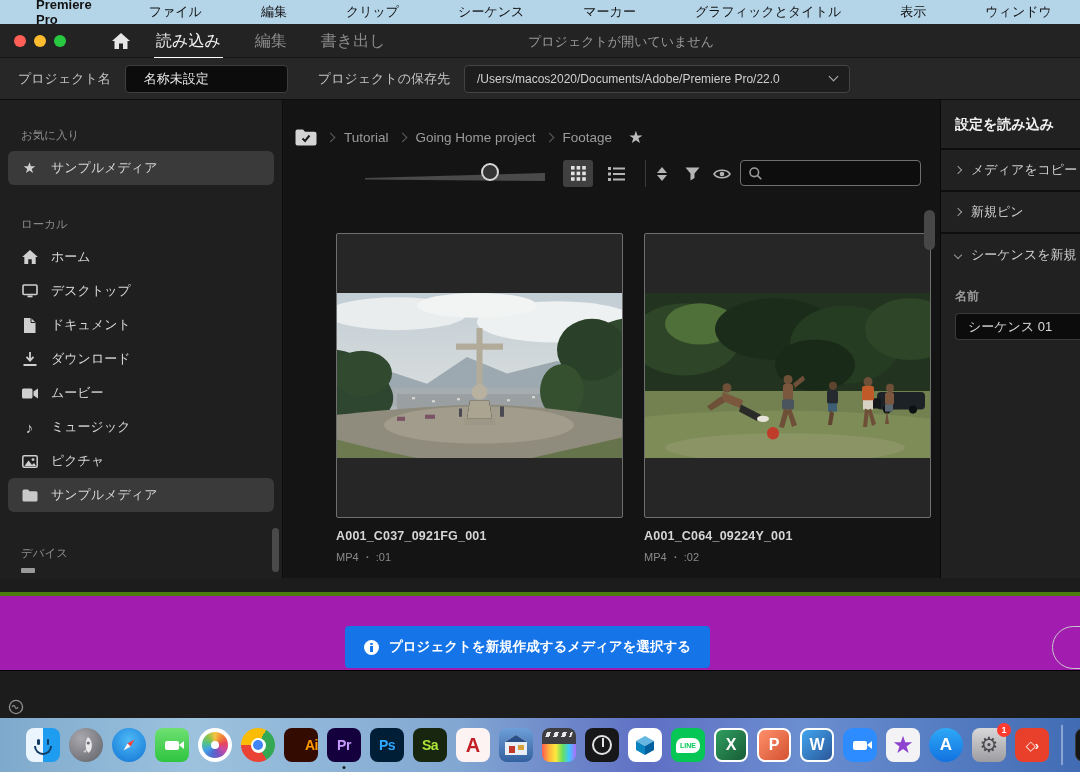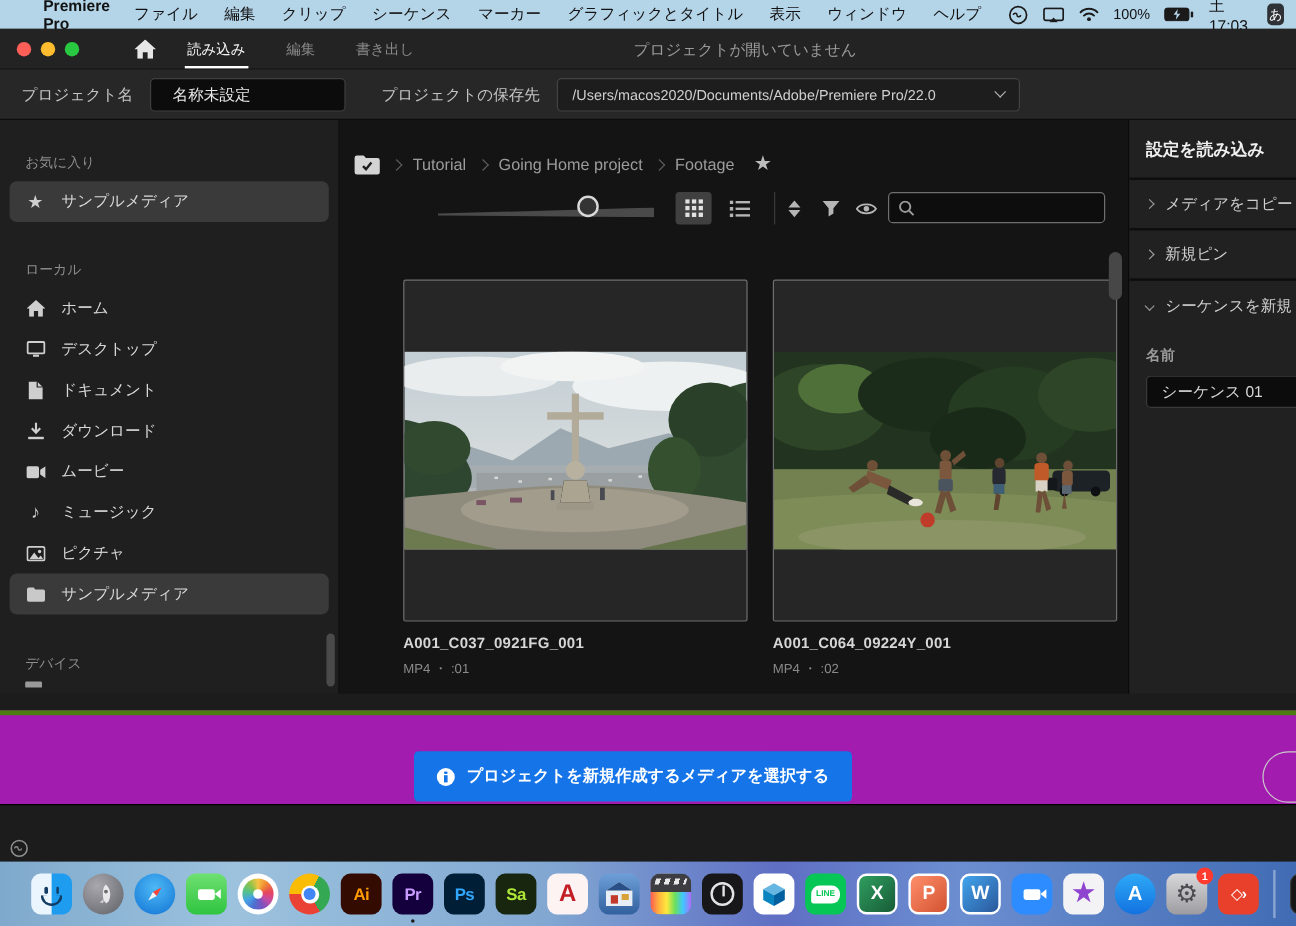--- a/index.html
+++ b/index.html
@@ -6,37 +6,37 @@
   html,body { width:1080px; height:772px; overflow:hidden; background:#000;
               font-family:"Liberation Sans","DejaVu Sans",sans-serif; }
   .screen { position:relative; width:1080px; height:772px; background:#1c1c1c; }
 
   
   .menubar { position:absolute; top:0; left:0; width:100%; height:24px;
     background:#b4d4e8; display:flex; align-items:center; padding:0 20px;
     font-size:13px; color:#121212; }
   .menubar .apple { font-size:14px; margin:0 8px 0 8px; }
   .menubar .appname { font-weight:bold; margin-right:20px; }
-  .menubar .menu { margin-right:22px; white-space:nowrap; }
+  .menubar .menu { margin-right:22px; white-space:nowrap;margin-left:37px; }
   .mb-right { margin-left:auto; display:flex; align-items:center; gap:12px; }
   .mb-ico svg { display:block; }
   .pct { font-size:12px; }
   .clock { font-size:13px; }
   .ime-badge { width:18px; height:18px; background:#2e3135; color:#fff;
     border-radius:4px; font-size:11px; display:flex; align-items:center;
     justify-content:center; }
 
   
   .titlebar { position:absolute; top:24px; left:0; width:100%; height:34px;
     background:#232323; border-bottom:1px solid #161616; display:flex; align-items:center; }
   .tl { width:12px; height:12px; border-radius:50%; margin-left:8px; }
   .tl.red{ background:#ff5f57; margin-left:14px;} .tl.yel{background:#febc2e;} .tl.grn{background:#28c840;}
   .home-btn { margin-left:46px; display:flex; }
   .tabs { display:flex; margin-left:24px; height:100%; align-items:center; }
-  .tab { font-size:12px; color:#8a8a8a; margin-right:30px; padding:9px 2px 5px;
+  .tab { font-size:16px; color:#8a8a8a; margin-right:30px; padding:9px 2px 5px;
     border-bottom:2px solid transparent; }
   .tab.active { color:#f2f2f2; border-bottom:2px solid #fff; }
   .tb-status { position:absolute; left:528px; top:9px; font-size:13px; color:#9a9a9a; }
 
   
   .projrow { position:absolute; top:58px; left:0; width:100%; height:42px;
     background:#272727; border-bottom:1px solid #0c0c0c; display:flex; align-items:center; }
   .projrow .lab { font-size:13px; color:#c4c4c4; }
   .lab1 { margin-left:18px; }
   .name-input { margin-left:14px; width:163px; height:28px; background:#0c0c0c;
@@ -154,21 +154,21 @@
   .i-facetime { background:linear-gradient(180deg,#6ee071,#2fc440); }
   .i-photos { background:#fff; border-radius:50%; }
   .ph-flower { width:26px; height:26px; border-radius:50%;
     background:conic-gradient(#f6c344,#ef8633,#e8465c,#c64ca4,#7a53c1,#4d6fd0,#45a1e8,#52c18d,#8bc34a,#f6c344); }
   .ph-flower::after { content:""; position:absolute; left:13px; top:13px; width:8px; height:8px; border-radius:50%; background:#fff; }
   .i-chrome { background:conic-gradient(from 150deg,#ea4335 0 33%,#fbbc05 33% 66%,#34a853 66% 100%); border-radius:50%; }
   .ch-center { width:15px; height:15px; border-radius:50%; background:#fff;
     display:flex; align-items:center; justify-content:center; }
   .ch-center::after { content:""; width:10px; height:10px; border-radius:50%; background:#4285f4; }
   .adobe { font-size:14px; letter-spacing:-.5px; }
-  .i-ai { background:#330b00; color:#ff9a00; }
+  .i-ai { background:#330b00; color:#ff9a00;justify-content:flex-end; }
   .i-pr { background:#15003e; color:#c79bff; }
   .i-ps { background:#001e36; color:#31a8ff; }
   .i-sa { background:#18250f; color:#aee637; }
   .i-acad { background:#fdf3f2; color:#c21e25; font-size:20px; }
   .i-home3d { background:linear-gradient(180deg,#6f9fd8,#32619f); }
   .i-fcp { background:linear-gradient(180deg,#3e3e42 0 46%,rgba(0,0,0,0) 46%),
     linear-gradient(90deg,#ff5b4f,#ffb13d,#ffe83d,#6be05b,#3dc8ff,#b06bff); }
   .fcp-top { position:absolute; top:4px; left:4px; width:26px; height:5px;
     background:repeating-linear-gradient(90deg,#e8e8e8 0 4px,#3e3e42 4px 8px); transform:skewX(-18deg); }
   .i-disk { background:#17171a; }

